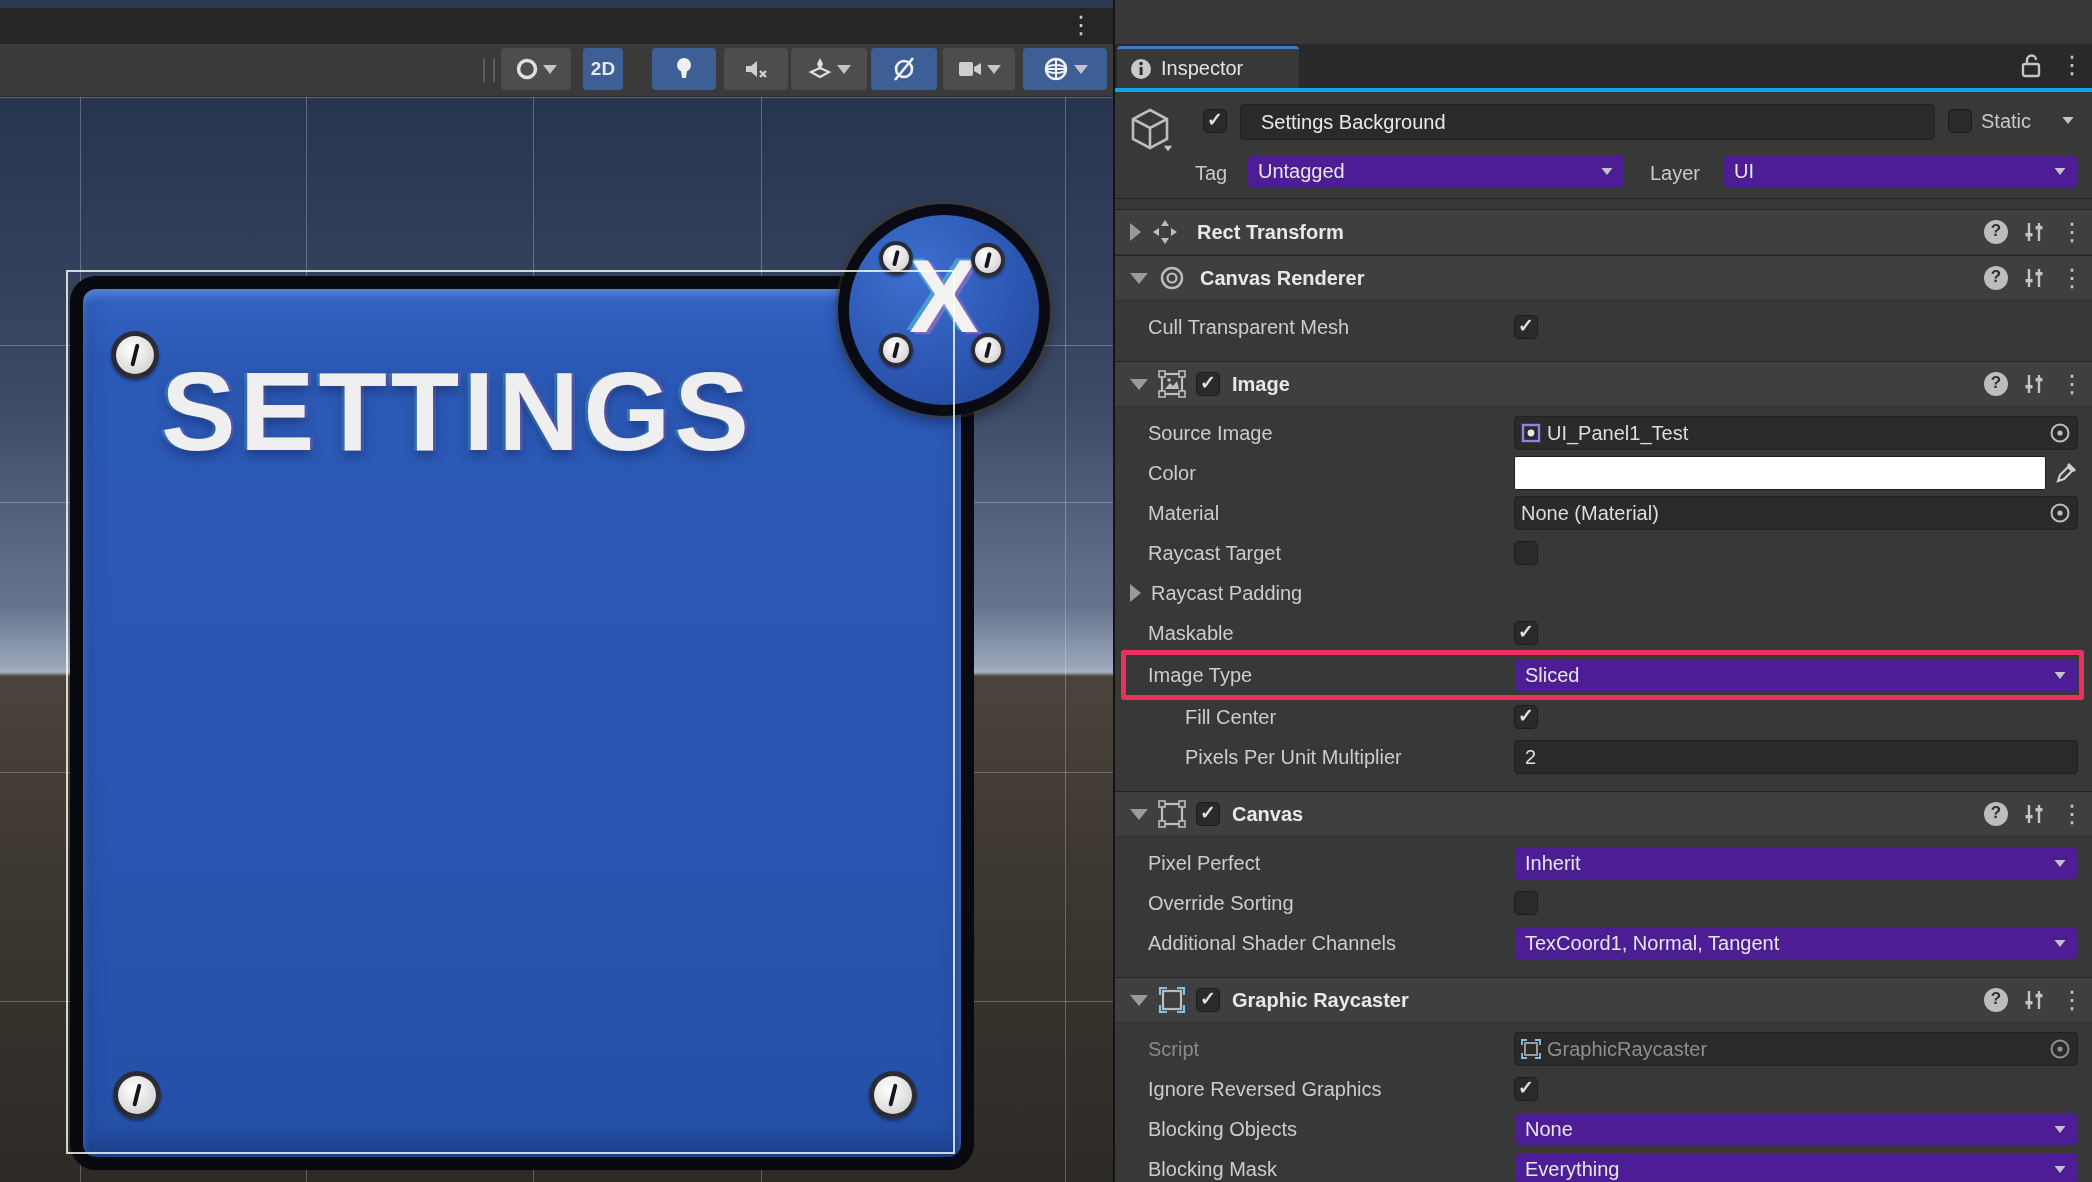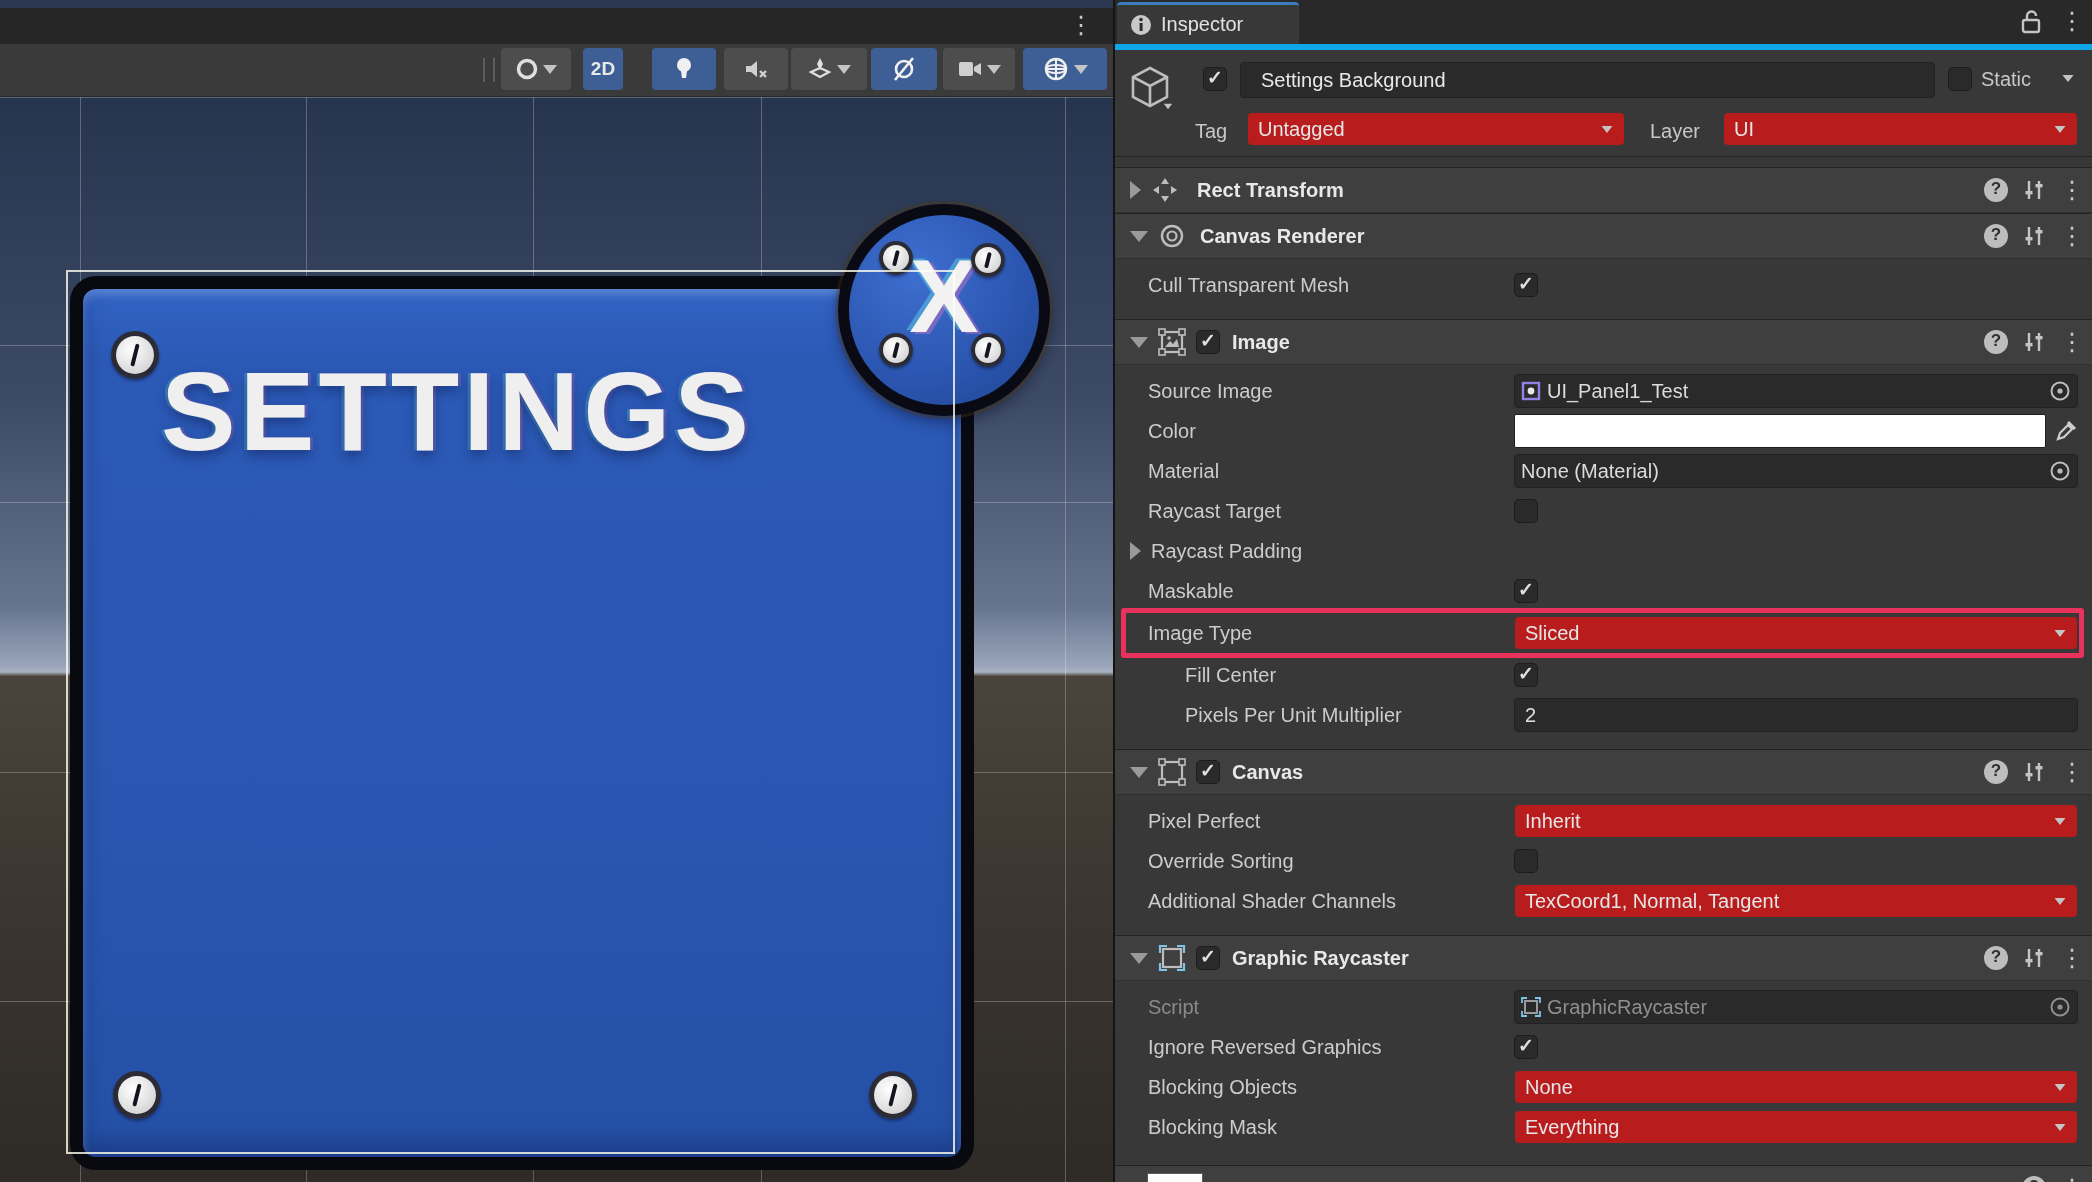--- a/index.html
+++ b/index.html
@@ -38,39 +38,39 @@
   .screw::after{content:"";position:absolute;left:50%;top:50%;width:4px;height:60%;background:#15151f;border-radius:2px;
      transform:translate(-50%,-50%) rotate(14deg);}
   .close-btn{position:absolute;left:838px;top:107px;width:190px;height:190px;border-radius:50%;z-index:5;cursor:pointer;
      border:11px solid #0a0a14;background:radial-gradient(circle at 35% 30%,#3e6fd0,#2a54ae 62%,#1f4490);
      box-shadow:0 0 0 3px rgba(90,60,10,.35), 0 6px 14px rgba(0,0,30,.4);}
   .close-x{position:absolute;left:0;top:22px;width:100%;text-align:center;font-size:104px;font-weight:bold;color:#f2f2f2;
      text-shadow:4px 2px 0 rgba(255,120,200,.35), -4px -2px 0 rgba(110,255,240,.35);}
   
   .divider{position:absolute;left:1113px;top:0;width:2px;height:1182px;background:#141414;}
   .inspector{position:absolute;left:1115px;top:0;width:977px;height:1182px;background:#383838;overflow:hidden;font-size:20px;}
-  .tabbar{position:relative;height:44px;background:#292929;border-bottom:6px solid #0ea5e9;}
+  .tabbar{position:relative;height:44px;background:#292929;border-bottom:4px solid #0ea5e9;margin-top:44px;}
   .tab{position:absolute;left:2px;top:2px;width:182px;height:42px;background:#383838;border-top:3px solid #3c7bbf;
        border-radius:4px 4px 0 0;display:flex;align-items:center;gap:9px;padding-left:13px;box-sizing:border-box;cursor:pointer;}
   .tab-label{color:#e2e2e2;}
   .tabbar .lock{position:absolute;right:50px;top:9px;}
   .tabbar .kebab{position:absolute;right:14px;top:8px;}
   .go-header{position:relative;height:106px;border-bottom:1px solid #242424;}
   .cube-wrap{position:absolute;left:12px;top:14px;}
   .cube-dd{position:absolute;left:46px;top:52px;transform:scale(.6);}
   .chk{width:24px;height:24px;background:#2a2a2a;border:1px solid #1c1c1c;border-radius:5px;box-sizing:border-box;position:relative;cursor:pointer;flex:none;}
   .chk.checked::after{content:"✓";position:absolute;left:0;top:-2px;width:100%;text-align:center;color:#e0e0e0;font-size:19px;font-weight:bold;}
   .go-chk{position:absolute;left:88px;top:17px;}
   .name-field{position:absolute;left:125px;top:12px;width:695px;height:36px;background:#2a2a2a;border:1px solid #212121;
       border-radius:4px;color:#e8e8e8;line-height:34px;padding-left:20px;box-sizing:border-box;cursor:text;}
   .static-chk{position:absolute;left:833px;top:17px;}
   .static-label{position:absolute;left:866px;top:18px;color:#c8c8c8;}
   .static-dd{position:absolute;left:946px;top:24px;transform:scale(.8);}
   .tagrow-label{position:absolute;color:#c8c8c8;top:70px;}
-  .dropdown{background:#b91c1c;border:1px solid #393939;border-radius:5px;height:34px;display:flex;align-items:center;
+  .dropdown{background:#4c1d95;border:1px solid #393939;border-radius:5px;height:34px;display:flex;align-items:center;
       color:#e6e6e6;padding:0 10px;box-sizing:border-box;justify-content:space-between;cursor:pointer;gap:12px;}
   .dd-sm{transform:scale(.78);}
   .tag-dd{position:absolute;left:132px;top:62px;width:378px;}
   .layer-dd{position:absolute;left:608px;top:62px;width:355px;}
   
   .comp-header{position:relative;height:44px;background:#3f3f3f;border-top:1px solid #232323;border-bottom:1px solid #303030;
       display:flex;align-items:center;cursor:pointer;}
   .fold{width:0;height:0;margin-left:15px;flex:none;}
   .fold.open{border-left:9px solid transparent;border-right:9px solid transparent;border-top:11px solid #9a9a9a;}
   .fold.closed{border-top:9px solid transparent;border-bottom:9px solid transparent;border-left:11px solid #9a9a9a;}

